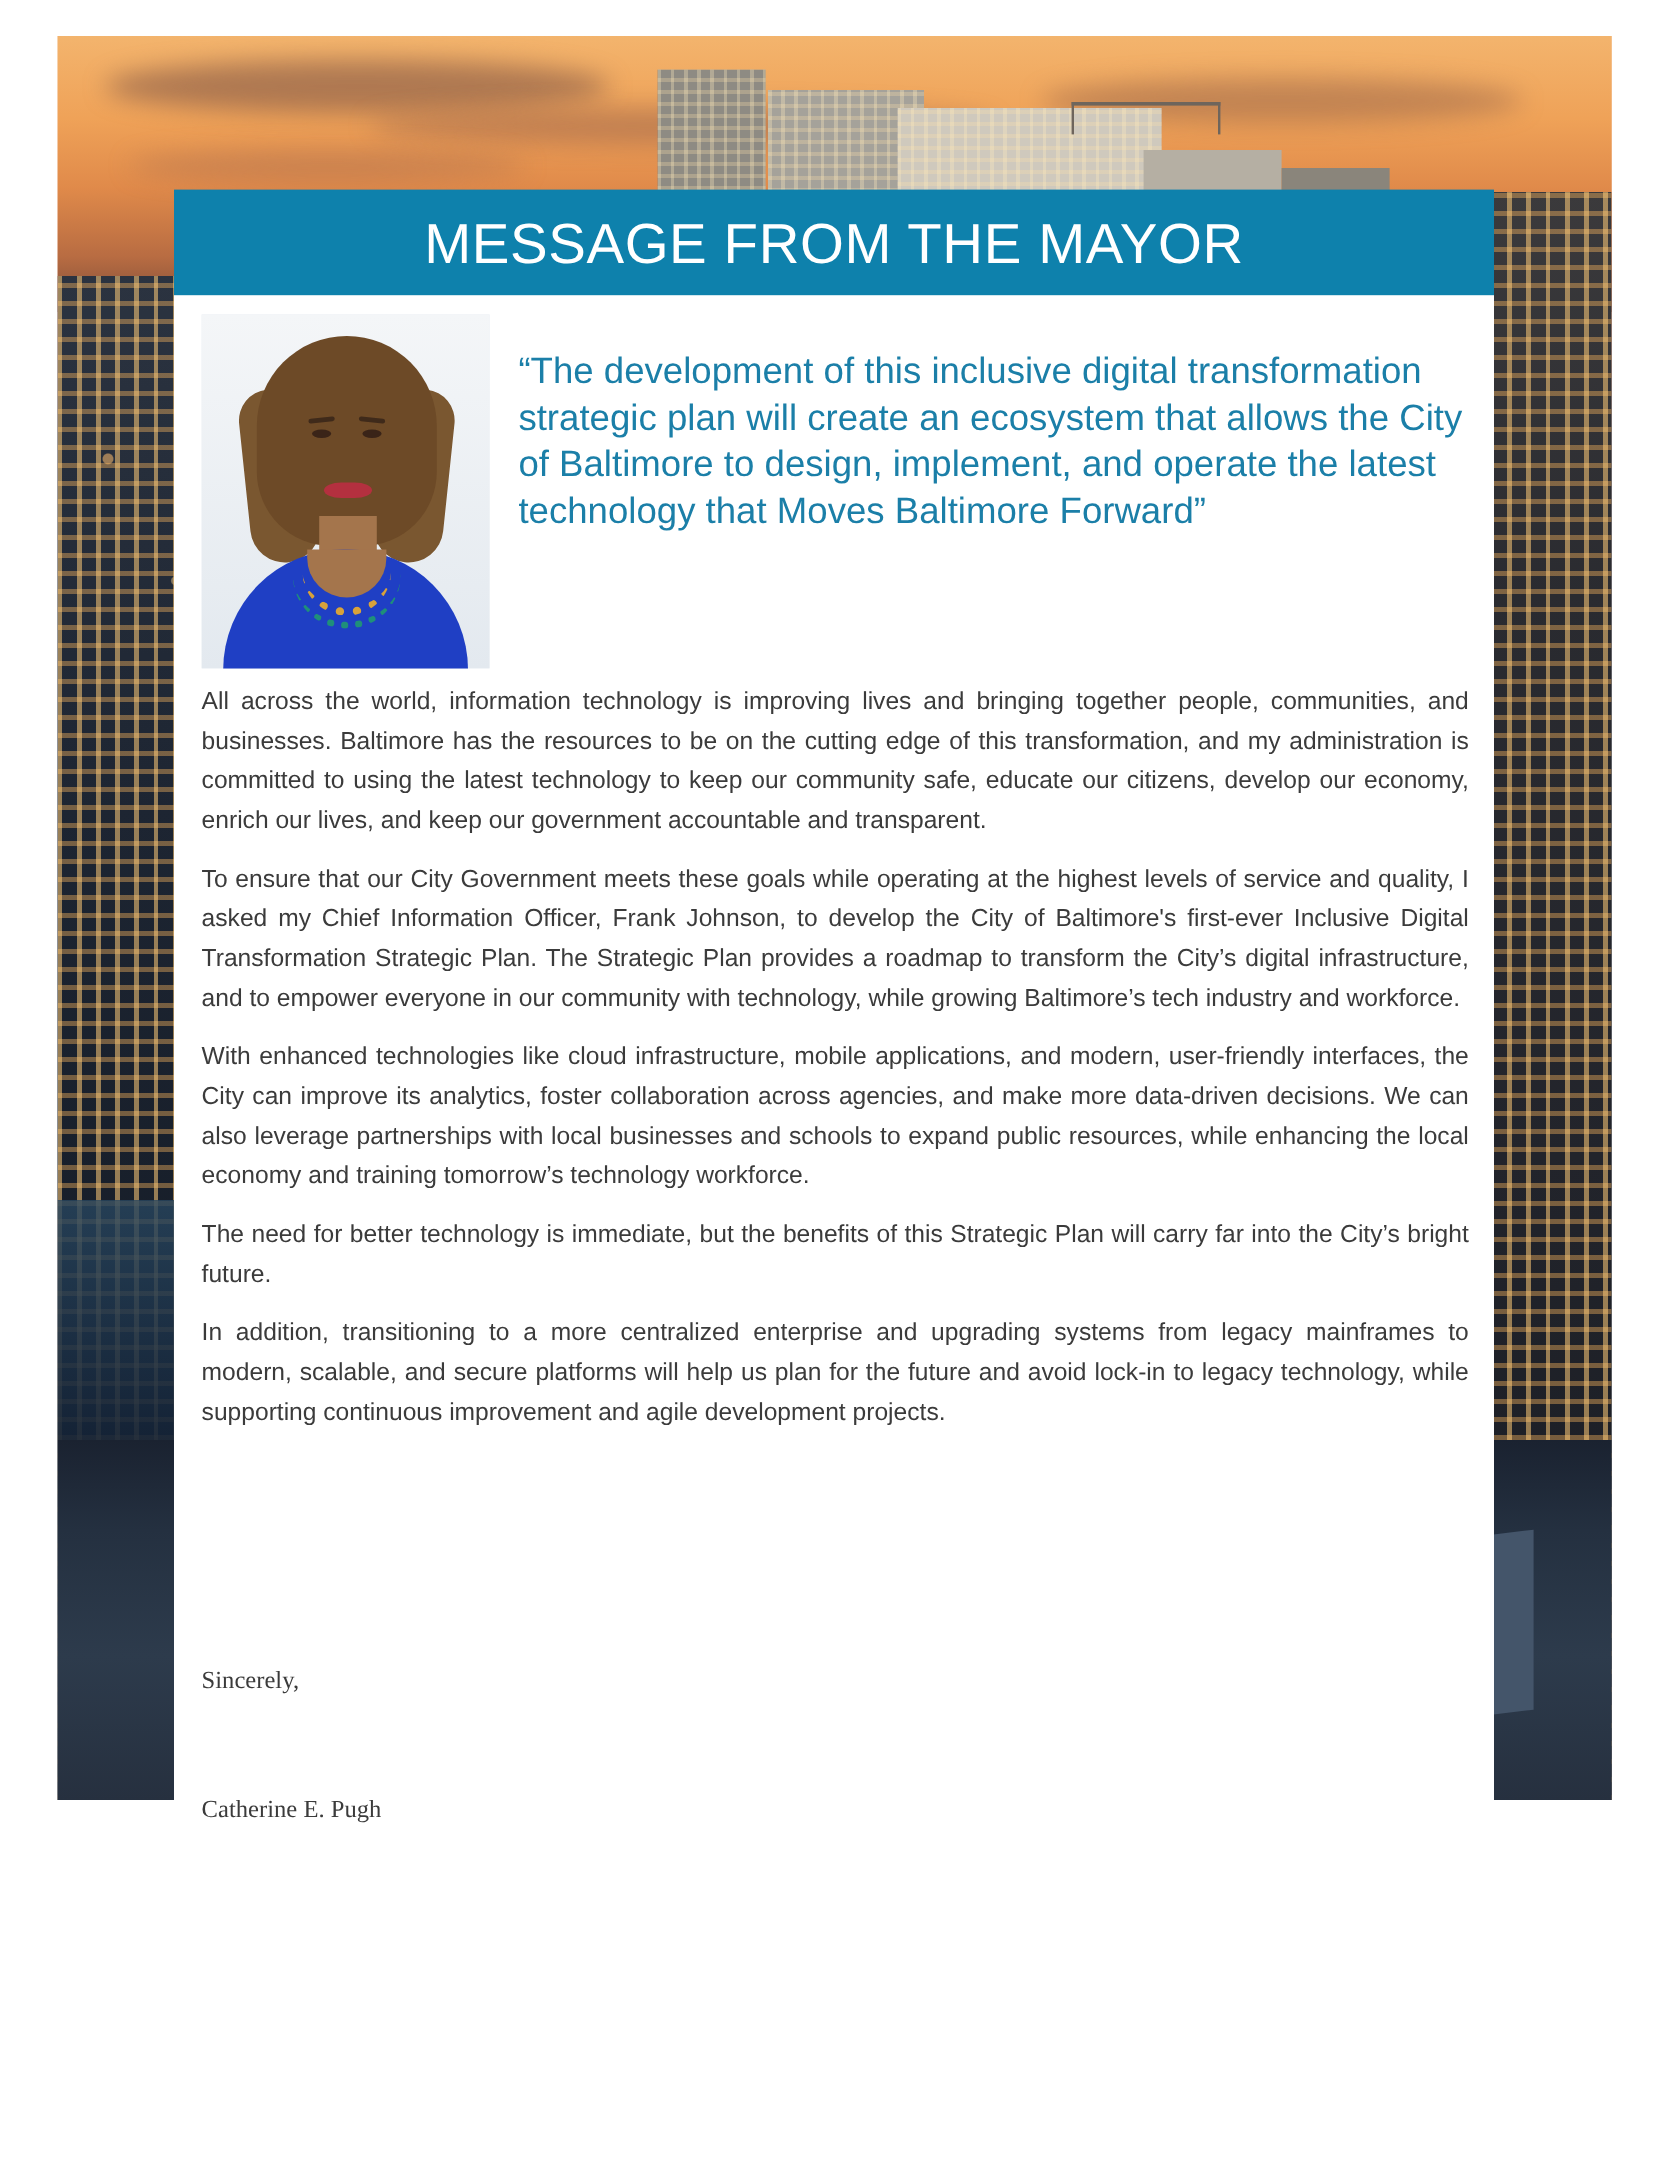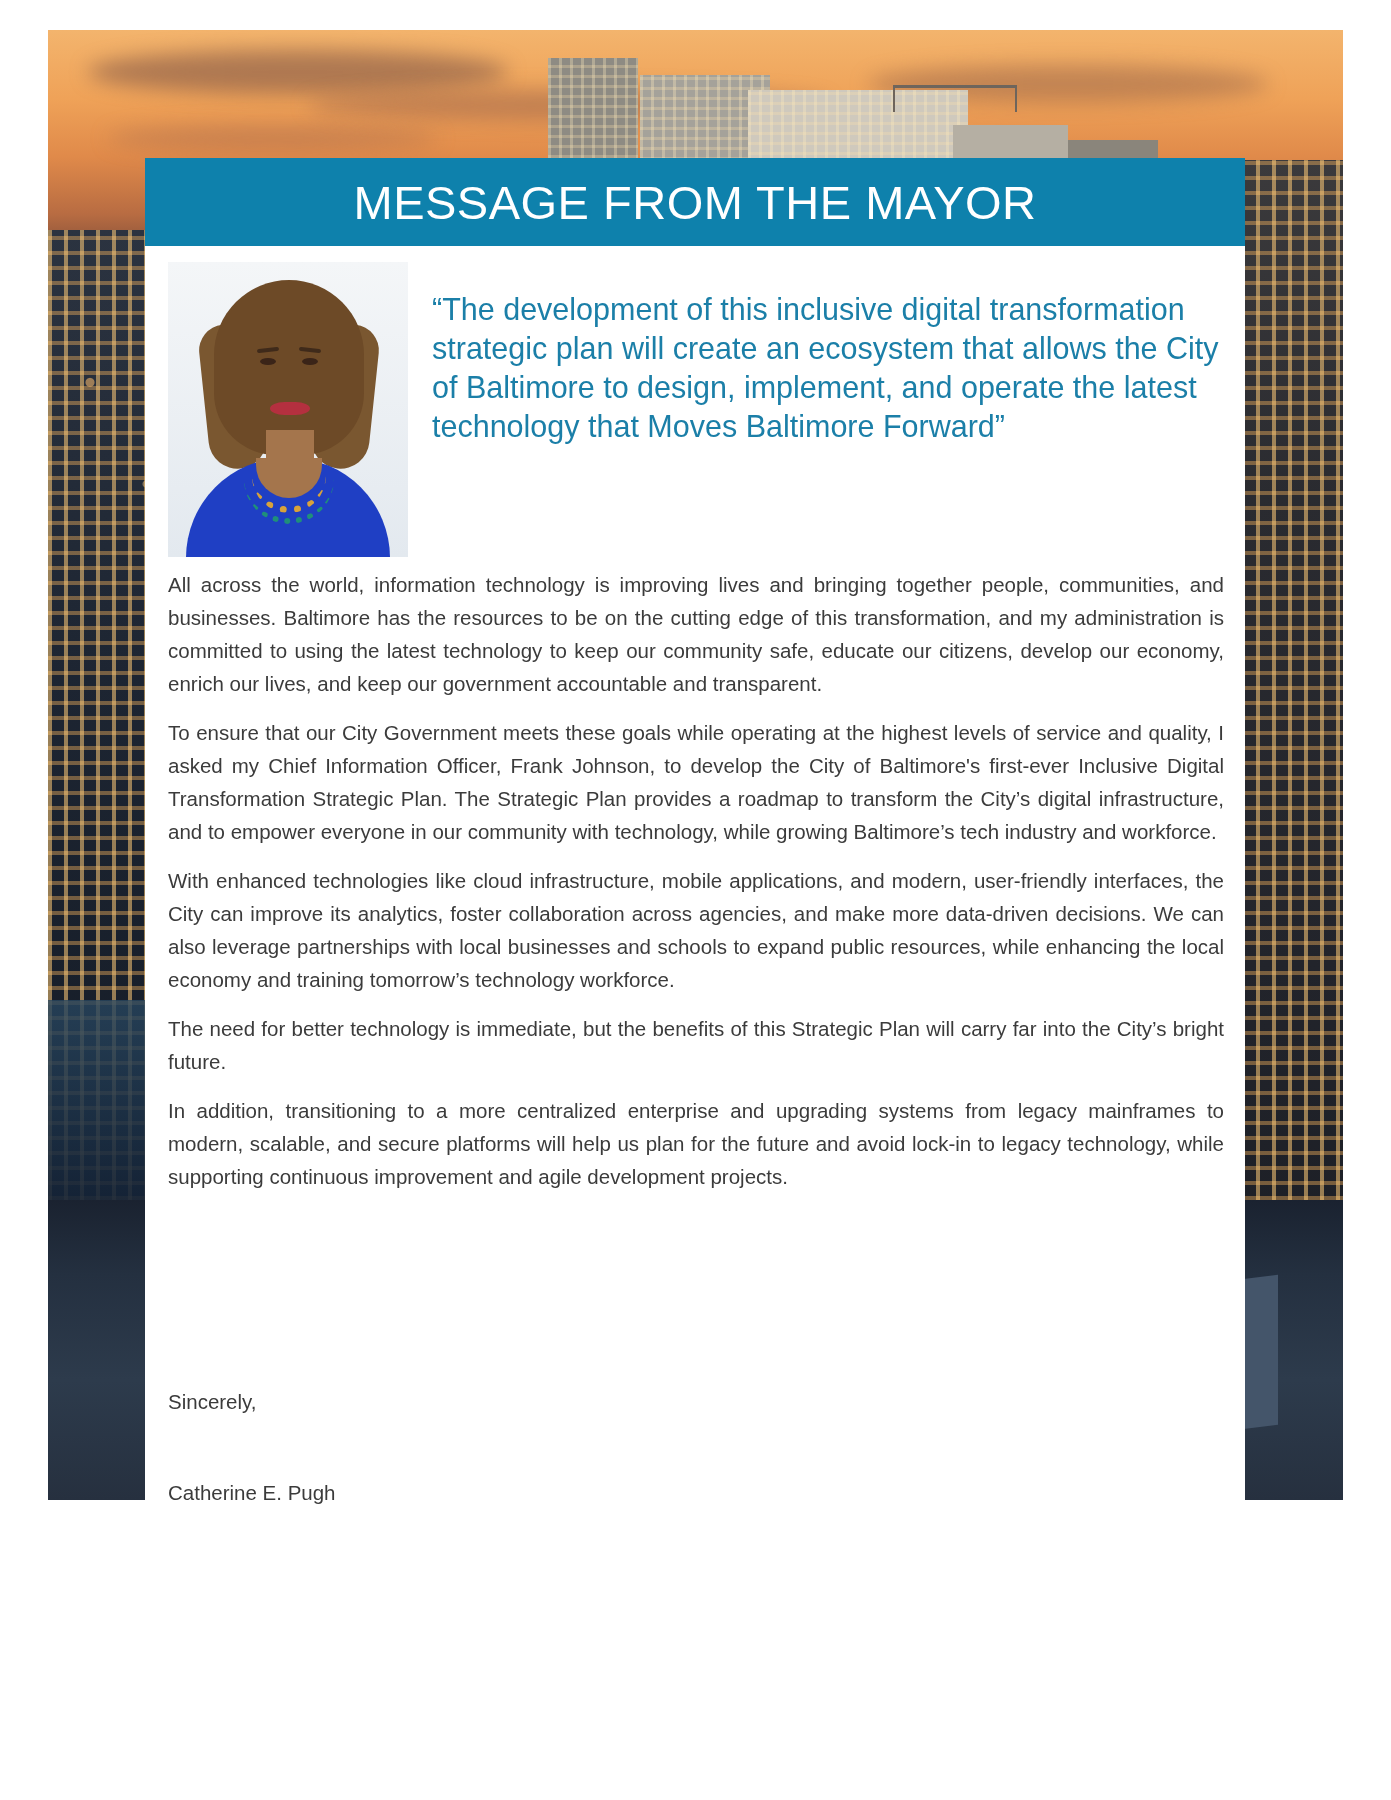--- a/index.html
+++ b/index.html
@@ -242,22 +242,22 @@
   .body-copy p { margin: 0 0 16px 0; }
   .signature {
     position: absolute;
     left: 168px;
     top: 1385px;
     width: 700px;
     color: #3b3b3b;
     font-size: 20.5px;
     line-height: 33px;
   }
-  .signature .name-block { margin-top: 58px; }
-  .signature .line { display: block; }
+  .signature .name-block { margin-top: 74px; }
+  .signature .line { display: block; font-family: Liberation Serif, serif; }
 </style>
 </head>
 <body>
 
 <div class="page">
 
   <div class="photo-bg">
     <div class="sky"></div>
     <div class="cloud c1"></div>
     <div class="cloud c2"></div>

